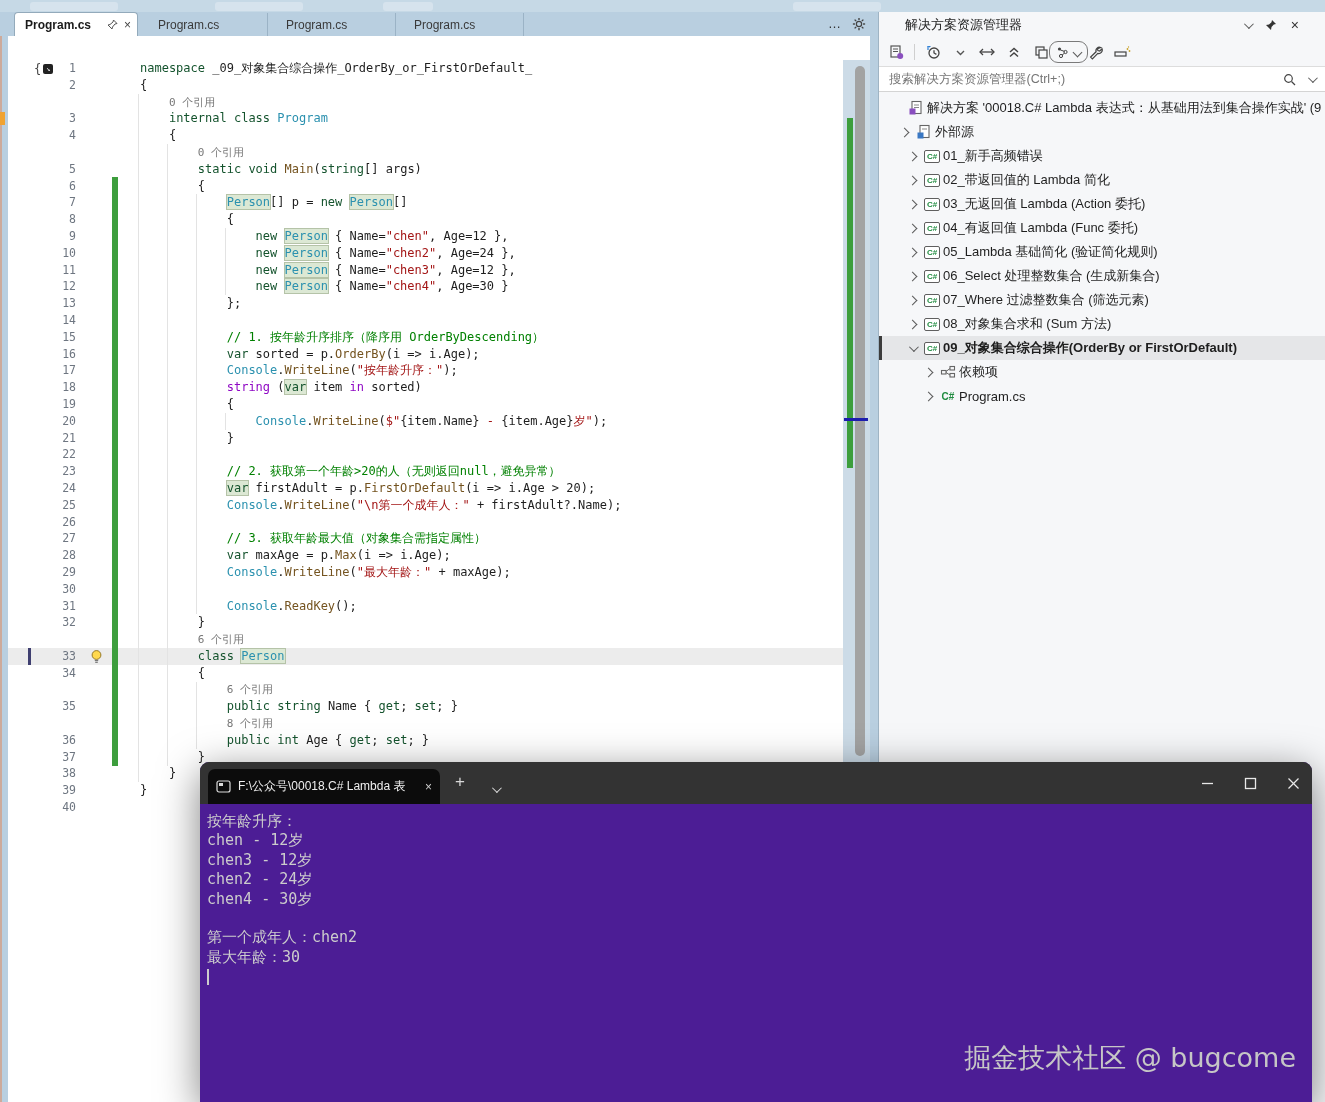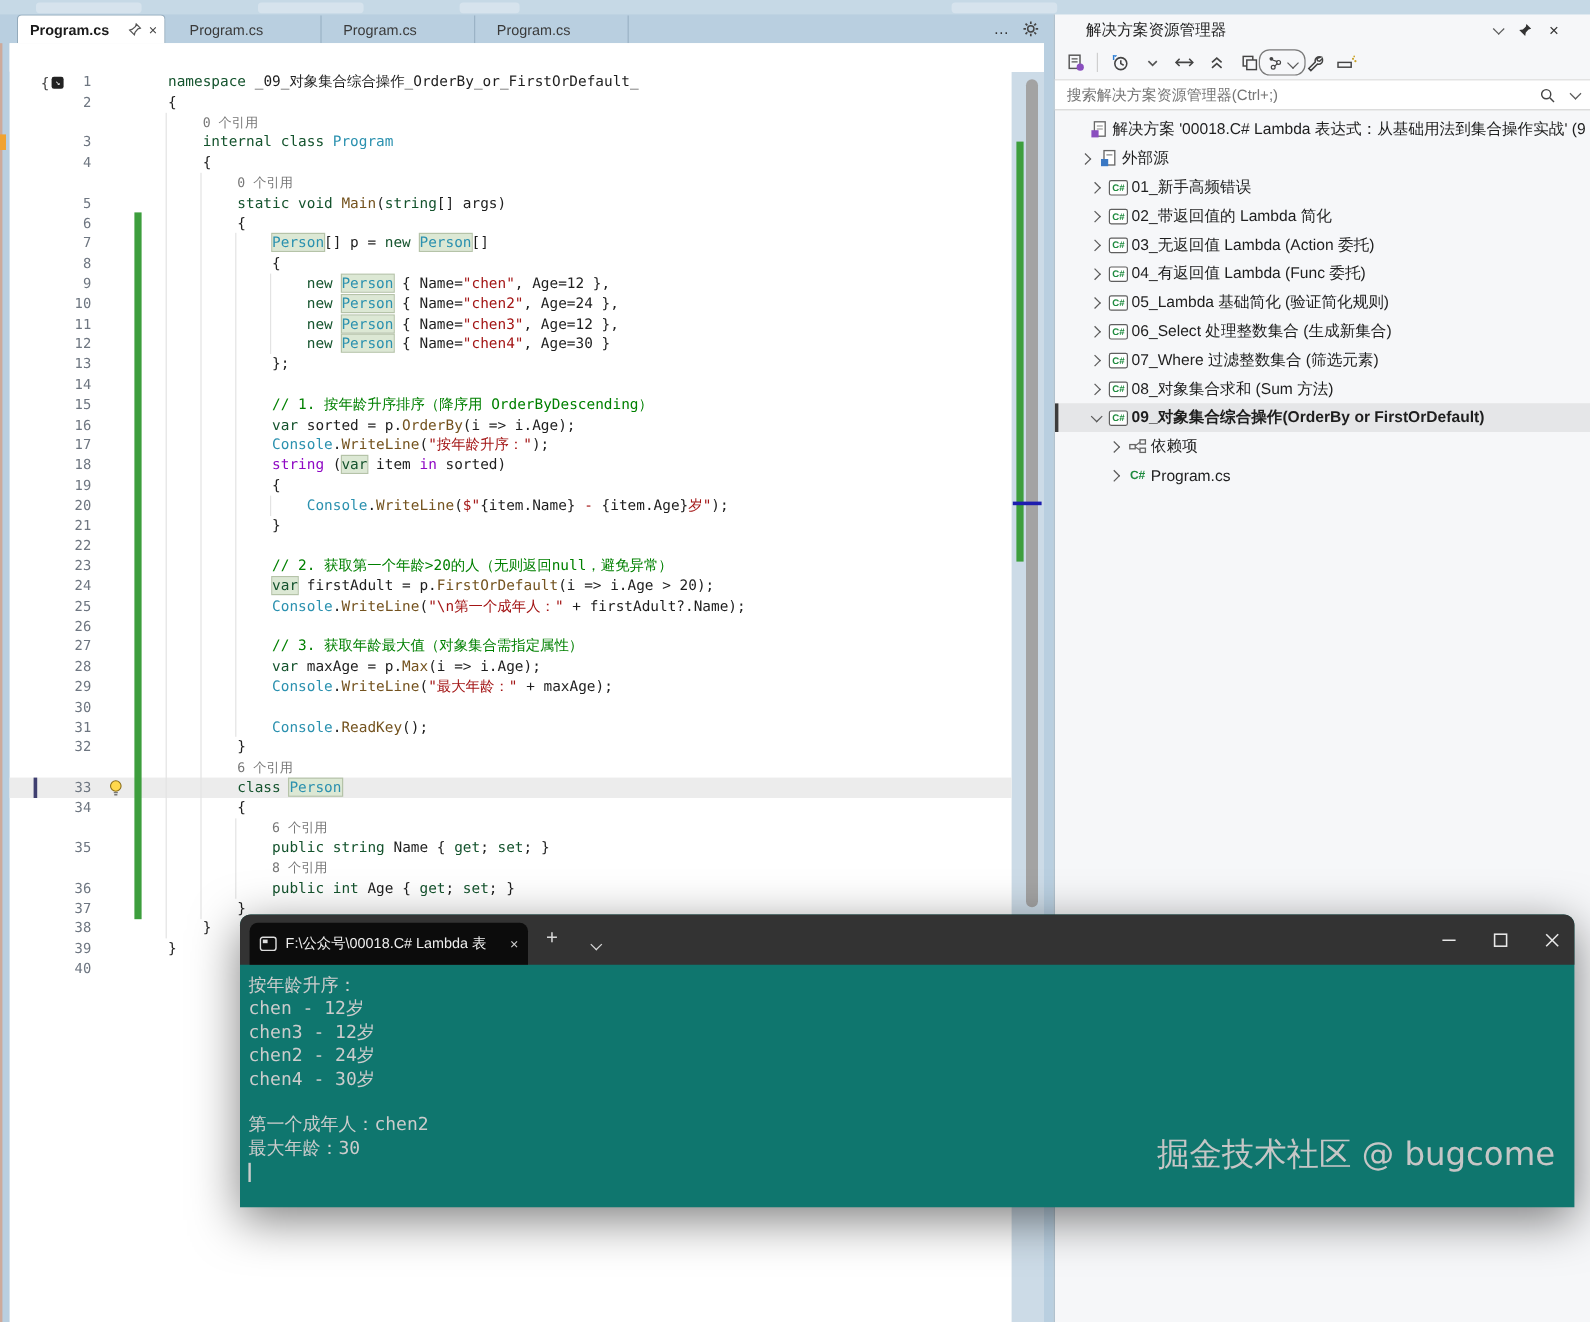--- a/index.html
+++ b/index.html
@@ -81,21 +81,21 @@
   .trow{height:24px;display:flex;align-items:center;white-space:nowrap;overflow:hidden;position:relative;}
   .trow .lbl{font-size:13px;color:#1e1e1e;}
   .trow.sel{background:#e5e6e8;}
   .trow.sel .lbl{font-weight:bold;}
   .trow.sel:before{content:"";position:absolute;left:0;top:0;width:3px;height:100%;background:#3c3c3c;}
   .chevbox{width:18px;flex:none;display:flex;justify-content:center;}
   .iconbox{width:22px;flex:none;display:flex;justify-content:center;align-items:center;}
   .csfile-ic{color:#1f8b3f;font-size:10px;font-weight:bold;}
 
   
-  .console{position:absolute;left:200px;top:762px;width:1112px;height:244px;background:#0f766e;
+  .console{position:absolute;left:200px;top:762px;width:1112px;height:340px;background:#4c1d95;
     border-radius:9px 9px 0 0;box-shadow:0 10px 40px rgba(0,0,0,.5);z-index:5;}
   .con-titlebar{height:42px;background:#333333;border-radius:9px 9px 0 0;position:relative;}
   .con-tab{position:absolute;left:8px;top:7px;width:232px;height:35px;background:#0c0c0c;
     border-radius:7px 7px 0 0;display:flex;align-items:center;padding:0 8px;gap:7px;}
   .con-tab .lbl{font-size:12px;color:#efefef;flex:1;white-space:nowrap;overflow:hidden;}
   .con-plus{position:absolute;left:255px;top:10px;color:#d8d8d8;font-size:17px;}
   .con-chev{position:absolute;left:292px;top:17px;}
   .con-chev .chev{border-color:#d8d8d8;}
   .win-btns{position:absolute;right:12px;top:0;height:42px;display:flex;align-items:center;gap:30px;}
   .con-body{padding:8px 0 0 7px;font-family:"DejaVu Sans Mono","DejaVu Sans",monospace;

